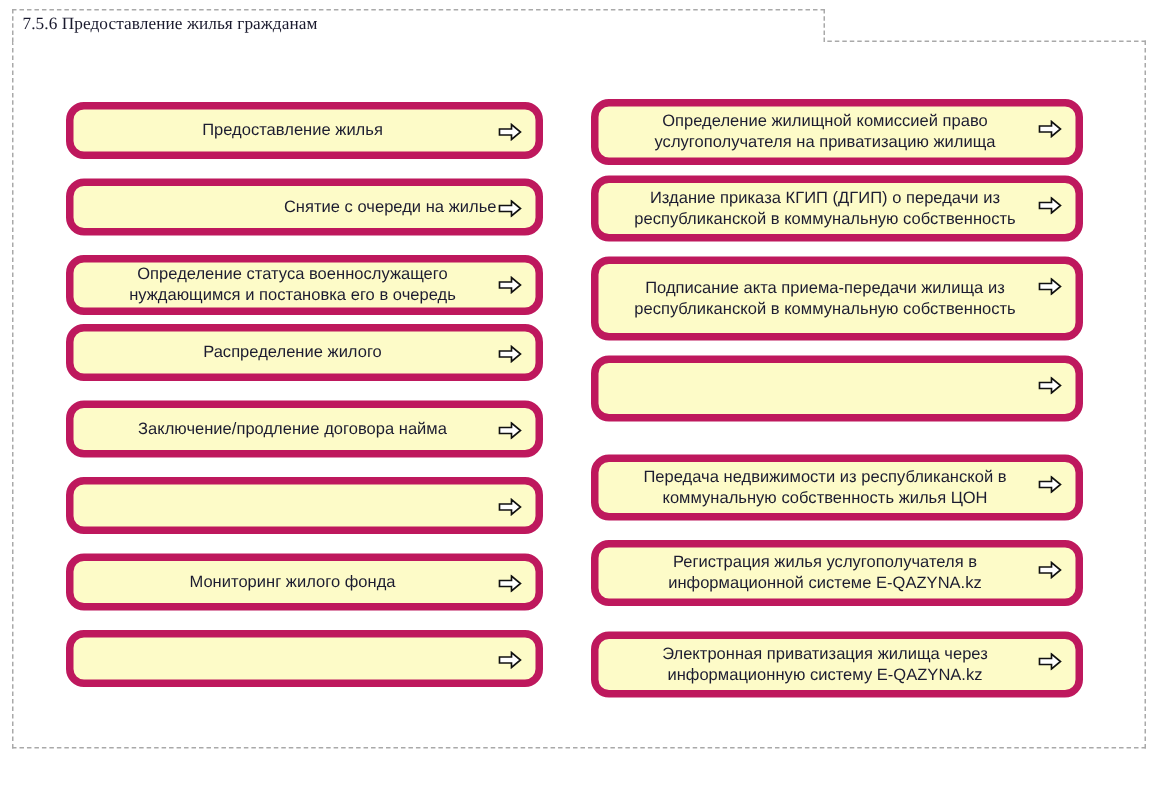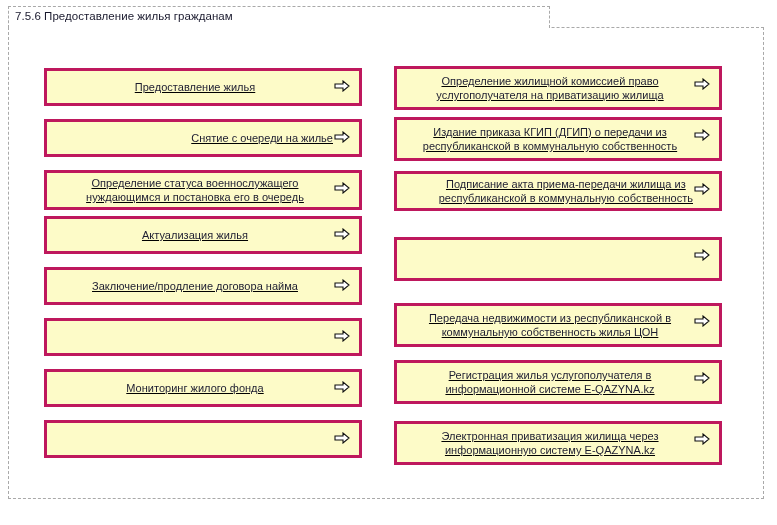--- a/index.html
+++ b/index.html
@@ -40,20 +40,21 @@
     position: absolute;
     left: 8px;
     top: 6px;
     width: 542px;
     height: 22px;
     border: 1px dashed #a9a9a9;
     border-bottom: none;
     box-sizing: border-box;
     background: #ffffff;
     z-index: 3;
+    font-family: Liberation Serif, serif;
   }
 
   .group-tab-label {
     position: absolute;
     left: 6px;
     top: 3px;
     font-size: 11.5px;
     color: #1a1a2e;
     white-space: nowrap;
     letter-spacing: 0.05px;
@@ -76,28 +77,27 @@
     top: 0;
   }
   #column-left  { left: 44px;  width: 318px; }
   #column-right { left: 394px; width: 328px; }
 
   
   .process-box {
     position: absolute;
     box-sizing: border-box;
     background: #fdfbc8;
-    border: 3px solid #be185d;
-    border-radius: 0;
+    border: 5px solid #be185d;
+    border-radius: 12px;
     box-shadow: 0 0 0 0 rgba(0,0,0,0);
     display: flex;
     align-items: center;
     justify-content: center;
     padding: 2px 26px 2px 10px;
-    text-decoration: underline;
   }
 
   .process-label {
     font-size: 11px;
     line-height: 14px;
     color: #1c1c30;
     text-align: center;
     white-space: pre-line;
     letter-spacing: 0.02px;
   }
@@ -151,21 +151,21 @@
       <div class="process-box" style="top: 170px; height: 40px;">
         <span class="process-label">Определение статуса военнослужащего
 нуждающимся и постановка его в очередь</span>
         <span class="arrow-marker">
           <svg width="16" height="12" viewBox="0 0 16 12" xmlns="http://www.w3.org/2000/svg">
             <path d="M1 4 L9 4 L9 1 L15 6 L9 11 L9 8 L1 8 Z" fill="#ffffff" stroke="#111111" stroke-width="1.1" stroke-linejoin="miter"></path>
           </svg>
         </span>
       </div>
       <div class="process-box" style="top: 216px; height: 38px;">
-        <span class="process-label">Актуализация жилья</span>
+        <span class="process-label">Распределение жилого</span>
         <span class="arrow-marker">
           <svg width="16" height="12" viewBox="0 0 16 12" xmlns="http://www.w3.org/2000/svg">
             <path d="M1 4 L9 4 L9 1 L15 6 L9 11 L9 8 L1 8 Z" fill="#ffffff" stroke="#111111" stroke-width="1.1" stroke-linejoin="miter"></path>
           </svg>
         </span>
       </div>
       <div class="process-box" style="top: 267px; height: 38px;">
         <span class="process-label">Заключение/продление договора найма</span>
         <span class="arrow-marker">
           <svg width="16" height="12" viewBox="0 0 16 12" xmlns="http://www.w3.org/2000/svg">
@@ -208,21 +208,21 @@
       </div>
       <div class="process-box" style="top: 117px; height: 44px;">
         <span class="process-label">Издание приказа КГИП (ДГИП) о передачи из
 республиканской в коммунальную собственность</span>
         <span class="arrow-marker">
           <svg width="16" height="12" viewBox="0 0 16 12" xmlns="http://www.w3.org/2000/svg">
             <path d="M1 4 L9 4 L9 1 L15 6 L9 11 L9 8 L1 8 Z" fill="#ffffff" stroke="#111111" stroke-width="1.1" stroke-linejoin="miter"></path>
           </svg>
         </span>
       </div>
-      <div class="process-box" style="top: 171px; height: 40px; justify-content: flex-end;">
+      <div class="process-box" style="top: 171px; height: 56px;">
         <span class="process-label">Подписание акта приема-передачи жилища из
 республиканской в коммунальную собственность</span>
         <span class="arrow-marker">
           <svg width="16" height="12" viewBox="0 0 16 12" xmlns="http://www.w3.org/2000/svg">
             <path d="M1 4 L9 4 L9 1 L15 6 L9 11 L9 8 L1 8 Z" fill="#ffffff" stroke="#111111" stroke-width="1.1" stroke-linejoin="miter"></path>
           </svg>
         </span>
       </div>
       <div class="process-box" style="top: 237px; height: 44px;">
         <span class="arrow-marker">

